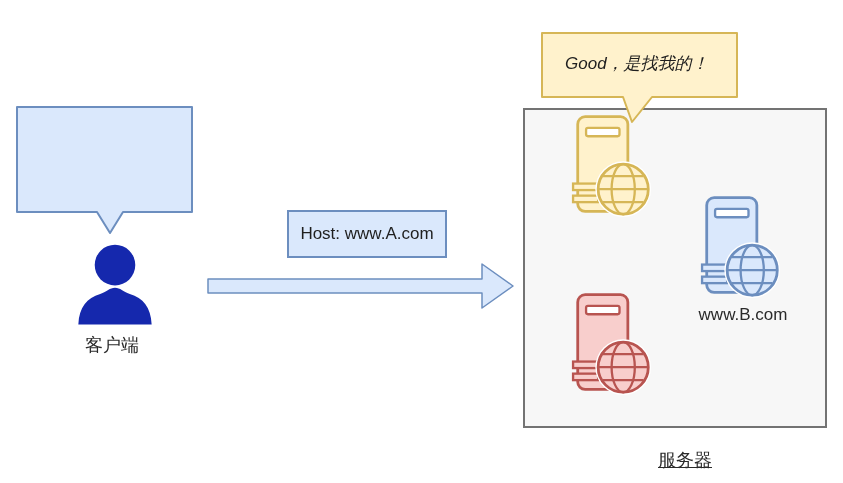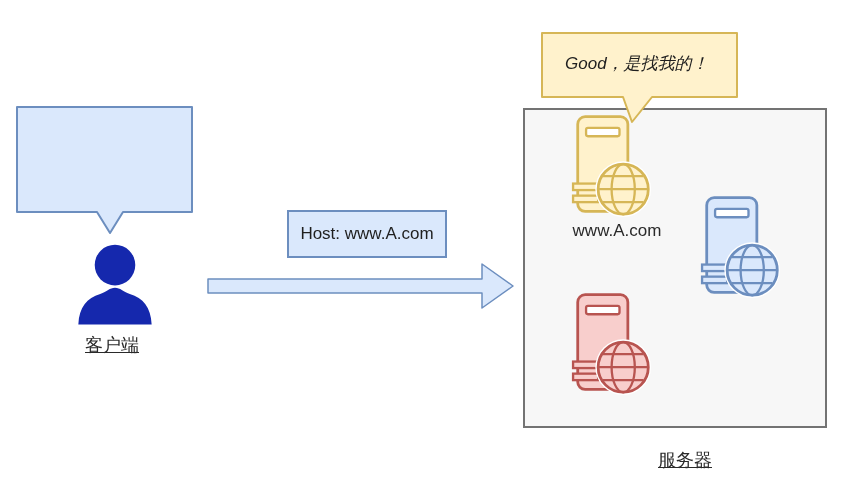--- a/index.html
+++ b/index.html
@@ -95,40 +95,40 @@
 <div id="stage">
 
   <svg class="abs bubble-svg" style="left: 15px; top: 105px; --fill: #dae8fc; --stroke: #6c8ebf;" width="180" height="135">
     <path d="M2,2 L177,2 L177,107 L108,107 L95,128 L82,107 L2,107 Z" fill="var(--fill)" stroke="var(--stroke)" stroke-width="2" stroke-linejoin="round"></path>
   </svg>
 
   <svg class="abs" style="left: 76px; top: 244px; --person: #1528ad;" width="78" height="82" viewBox="0 0 100 105">
     <circle cx="50" cy="27" r="26" fill="var(--person)"></circle>
     <path d="M50,56 C43,56 40,61 31,64 C14,69 4,81 3,103 L97,103 C96,81 86,69 69,64 C60,61 57,56 50,56 Z" fill="var(--person)"></path>
   </svg>
-  <div class="client-label" style="left:42px; top:333px;text-decoration:underline;">客户端</div>
+  <div class="client-label" style="left:42px; top:333px;">客户端</div>
 
   <div class="host-box" style="--host-fill: #dae8fc; --host-stroke: #6c8ebf;">
     <span>Host: www.A.com</span>
   </div>
 
   <svg class="abs" style="left: 207px; top: 262px; --fill: #dae8fc; --stroke: #6c8ebf;" width="308" height="48">
     <polygon points="1,17 275,17 275,2 306,24 275,46 275,31 1,31" fill="var(--fill)" stroke="var(--stroke)" stroke-width="1.5" stroke-linejoin="round"></polygon>
   </svg>
 
   <div class="group-box" style="--box-fill: #f7f7f7; --box-stroke: #737373;"></div>
 
   <svg class="abs" style="left: 559px; top: 113px; --fill: #fff2cc; --stroke: #d6b656;" width="95" height="104" viewBox="0 0 102 112">
     <use href="#server-icon"></use>
   </svg>
-  <div class="server-label" style="left:552px; top:221px;">www.A.com</div>
 
   <svg class="abs" style="left: 688px; top: 194px; --fill: #dae8fc; --stroke: #6c8ebf;" width="95" height="104" viewBox="0 0 102 112">
     <use href="#server-icon"></use>
   </svg>
+  <div class="server-label" style="left:678px; top:305px;">www.B.com</div>
 
   <svg class="abs" style="left: 559px; top: 291px; --fill: #f8cecc; --stroke: #b85450;" width="95" height="104" viewBox="0 0 102 112">
     <use href="#server-icon"></use>
   </svg>
 
   <svg class="abs bubble-svg" style="left: 540px; top: 31px; --fill: #fff2cc; --stroke: #d6b656;" width="200" height="95">
     <path d="M2,2 L197,2 L197,66 L112,66 L92,91 L83,66 L2,66 Z" fill="var(--fill)" stroke="var(--stroke)" stroke-width="2" stroke-linejoin="round"></path>
   </svg>
   <div class="bubble-text" style="left:565px; top:52px; font-size:17px;font-style:italic;">Good，是找我的！</div>
 

